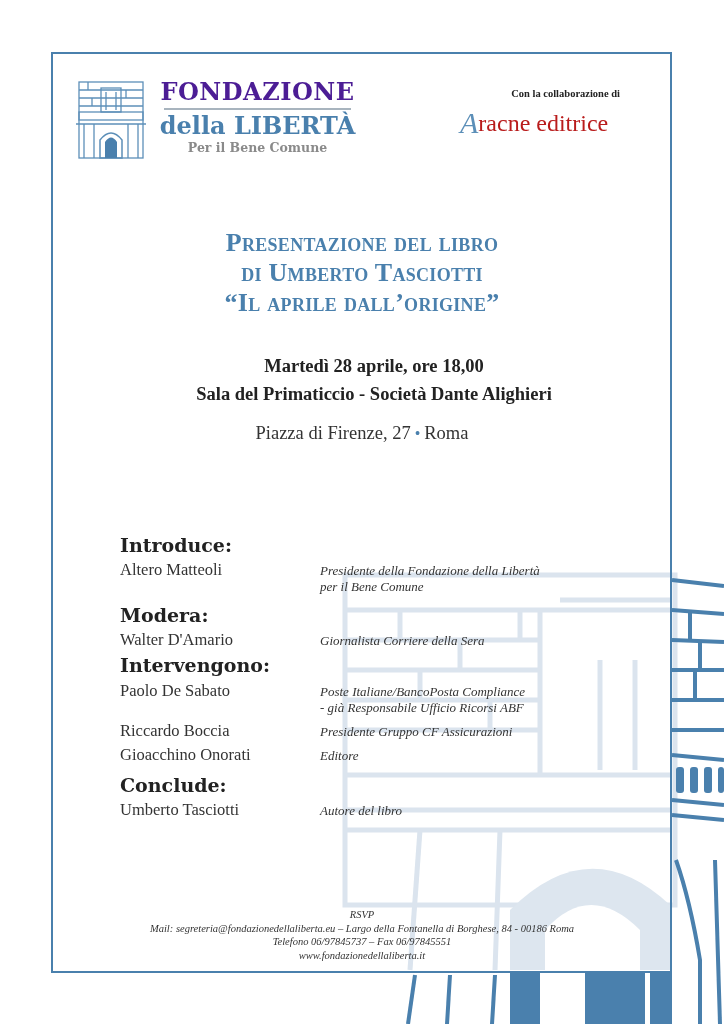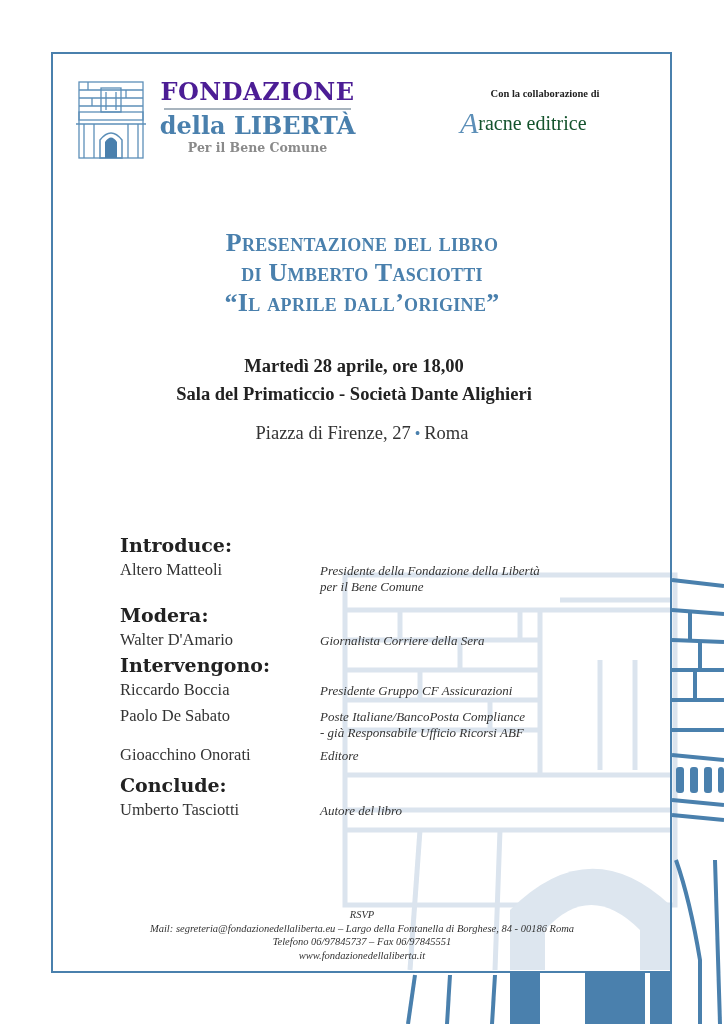--- a/index.html
+++ b/index.html
@@ -5,26 +5,26 @@
   html,body{margin:0;padding:0;}
   body{width:724px;height:1024px;position:relative;overflow:hidden;background:#ffffff;font-family:"DejaVu Serif",serif;color:#222;}
   .frame{position:absolute;left:51px;top:52px;width:617px;height:917px;border:2px solid #4a80ad;box-sizing:content-box;}
   .bg-building{position:absolute;left:0;top:0;width:724px;height:1024px;pointer-events:none;}
   .logo-left{position:absolute;left:76px;top:80px;width:70px;height:80px;}
   .brand{position:absolute;left:150px;top:78px;width:215px;text-align:center;}
   .brand .l1{font-family:"DejaVu Serif",serif;font-weight:bold;color:#4c1d95;font-size:24px;letter-spacing:0.5px;line-height:28px;}
   .brand .rule{height:2px;background:#a8b4be;margin:2px 14px 2px 14px;}
   .brand .l2{font-family:"DejaVu Serif",serif;font-weight:bold;color:#4a80ad;font-size:24px;line-height:28px;}
   .brand .l3{font-family:"DejaVu Serif",serif;font-weight:bold;color:#8a8a8a;font-size:12.5px;line-height:16px;margin-top:0px;}
-  .collab{position:absolute;left:470px;top:88px;width:150px;text-align:center;font-family:"Liberation Serif",serif;font-weight:bold;font-size:10.5px;color:#222;}
+  .collab{position:absolute;left:470px;top:88px;width:150px;text-align:right;font-family:"Liberation Serif",serif;font-weight:bold;font-size:10.5px;color:#222;}
   .aracne{position:absolute;left:460px;top:108px;width:180px;text-align:left;}
   .aracne .bigA{font-family:"Liberation Serif",serif;font-size:30px;color:#5c8fb8;font-style:italic;line-height:30px;vertical-align:bottom;}
-  .aracne .rest{font-family:"Liberation Serif",serif;font-size:20px;color:#14532d;line-height:30px;}
+  .aracne .rest{font-family:"Liberation Serif",serif;font-size:24px;color:#b91c1c;line-height:30px;}
   .title{position:absolute;left:80px;top:228px;width:564px;text-align:center;font-family:"Liberation Serif",serif;font-weight:bold;color:#4a80ad;font-size:26px;line-height:30px;font-variant:small-caps;letter-spacing:0.3px;}
-  .date{position:absolute;left:72px;top:352px;width:564px;text-align:center;font-family:"Liberation Serif",serif;font-weight:bold;font-size:18.5px;line-height:28px;color:#222;}
+  .date{position:absolute;left:92px;top:352px;width:564px;text-align:center;font-family:"Liberation Serif",serif;font-weight:bold;font-size:18.5px;line-height:28px;color:#222;}
   .address{position:absolute;left:80px;top:421px;width:564px;text-align:center;font-family:"Liberation Serif",serif;font-size:18.5px;color:#333;line-height:24px;}
   .address .dot{color:#4a80ad;font-size:16px;padding:0 4px;}
   .program{position:absolute;left:120px;top:535px;width:500px;}
   .role{font-family:"DejaVu Serif",serif;font-weight:bold;font-size:19px;color:#222;line-height:20px;}
   .row{display:flex;align-items:flex-start;}
   .name{width:200px;font-family:"Liberation Serif",serif;font-size:16.5px;color:#333;line-height:20px;}
   .desc{font-family:"Liberation Serif",serif;font-style:italic;font-size:13px;color:#333;line-height:16px;padding-top:3px;}
   .rsvp{position:absolute;left:80px;top:908px;width:564px;text-align:center;font-family:"Liberation Serif",serif;font-style:italic;font-size:10.5px;color:#333;line-height:13.5px;}
 </style>
 </head>
@@ -152,31 +152,31 @@
 
   <div class="role" style="margin-top:10px">Modera:</div>
   <div class="row" style="margin-top:5px">
     <div class="name">Walter D'Amario</div>
     <div class="desc">
       <div>Giornalista Corriere della Sera</div>
     </div>
   </div>
 
   <div class="role" style="margin-top:5px">Intervengono:</div>
-  <div class="row" style="margin-top:5px">
-    <div class="name">Riccardo Boccia</div>
-    <div class="desc">
-      <div>Presidente Gruppo CF Assicurazioni</div>
-    </div>
-  </div>
   <div class="row" style="margin-top:6px">
     <div class="name">Paolo De Sabato</div>
     <div class="desc">
       <div>Poste Italiane/BancoPosta Compliance</div>
       <div>- già Responsabile Ufficio Ricorsi ABF</div>
+    </div>
+  </div>
+  <div class="row" style="margin-top:5px">
+    <div class="name">Riccardo Boccia</div>
+    <div class="desc">
+      <div>Presidente Gruppo CF Assicurazioni</div>
     </div>
   </div>
   <div class="row" style="margin-top:4px">
     <div class="name">Gioacchino Onorati</div>
     <div class="desc">
       <div>Editore</div>
     </div>
   </div>
 
   <div class="role" style="margin-top:10px">Conclude:</div>

